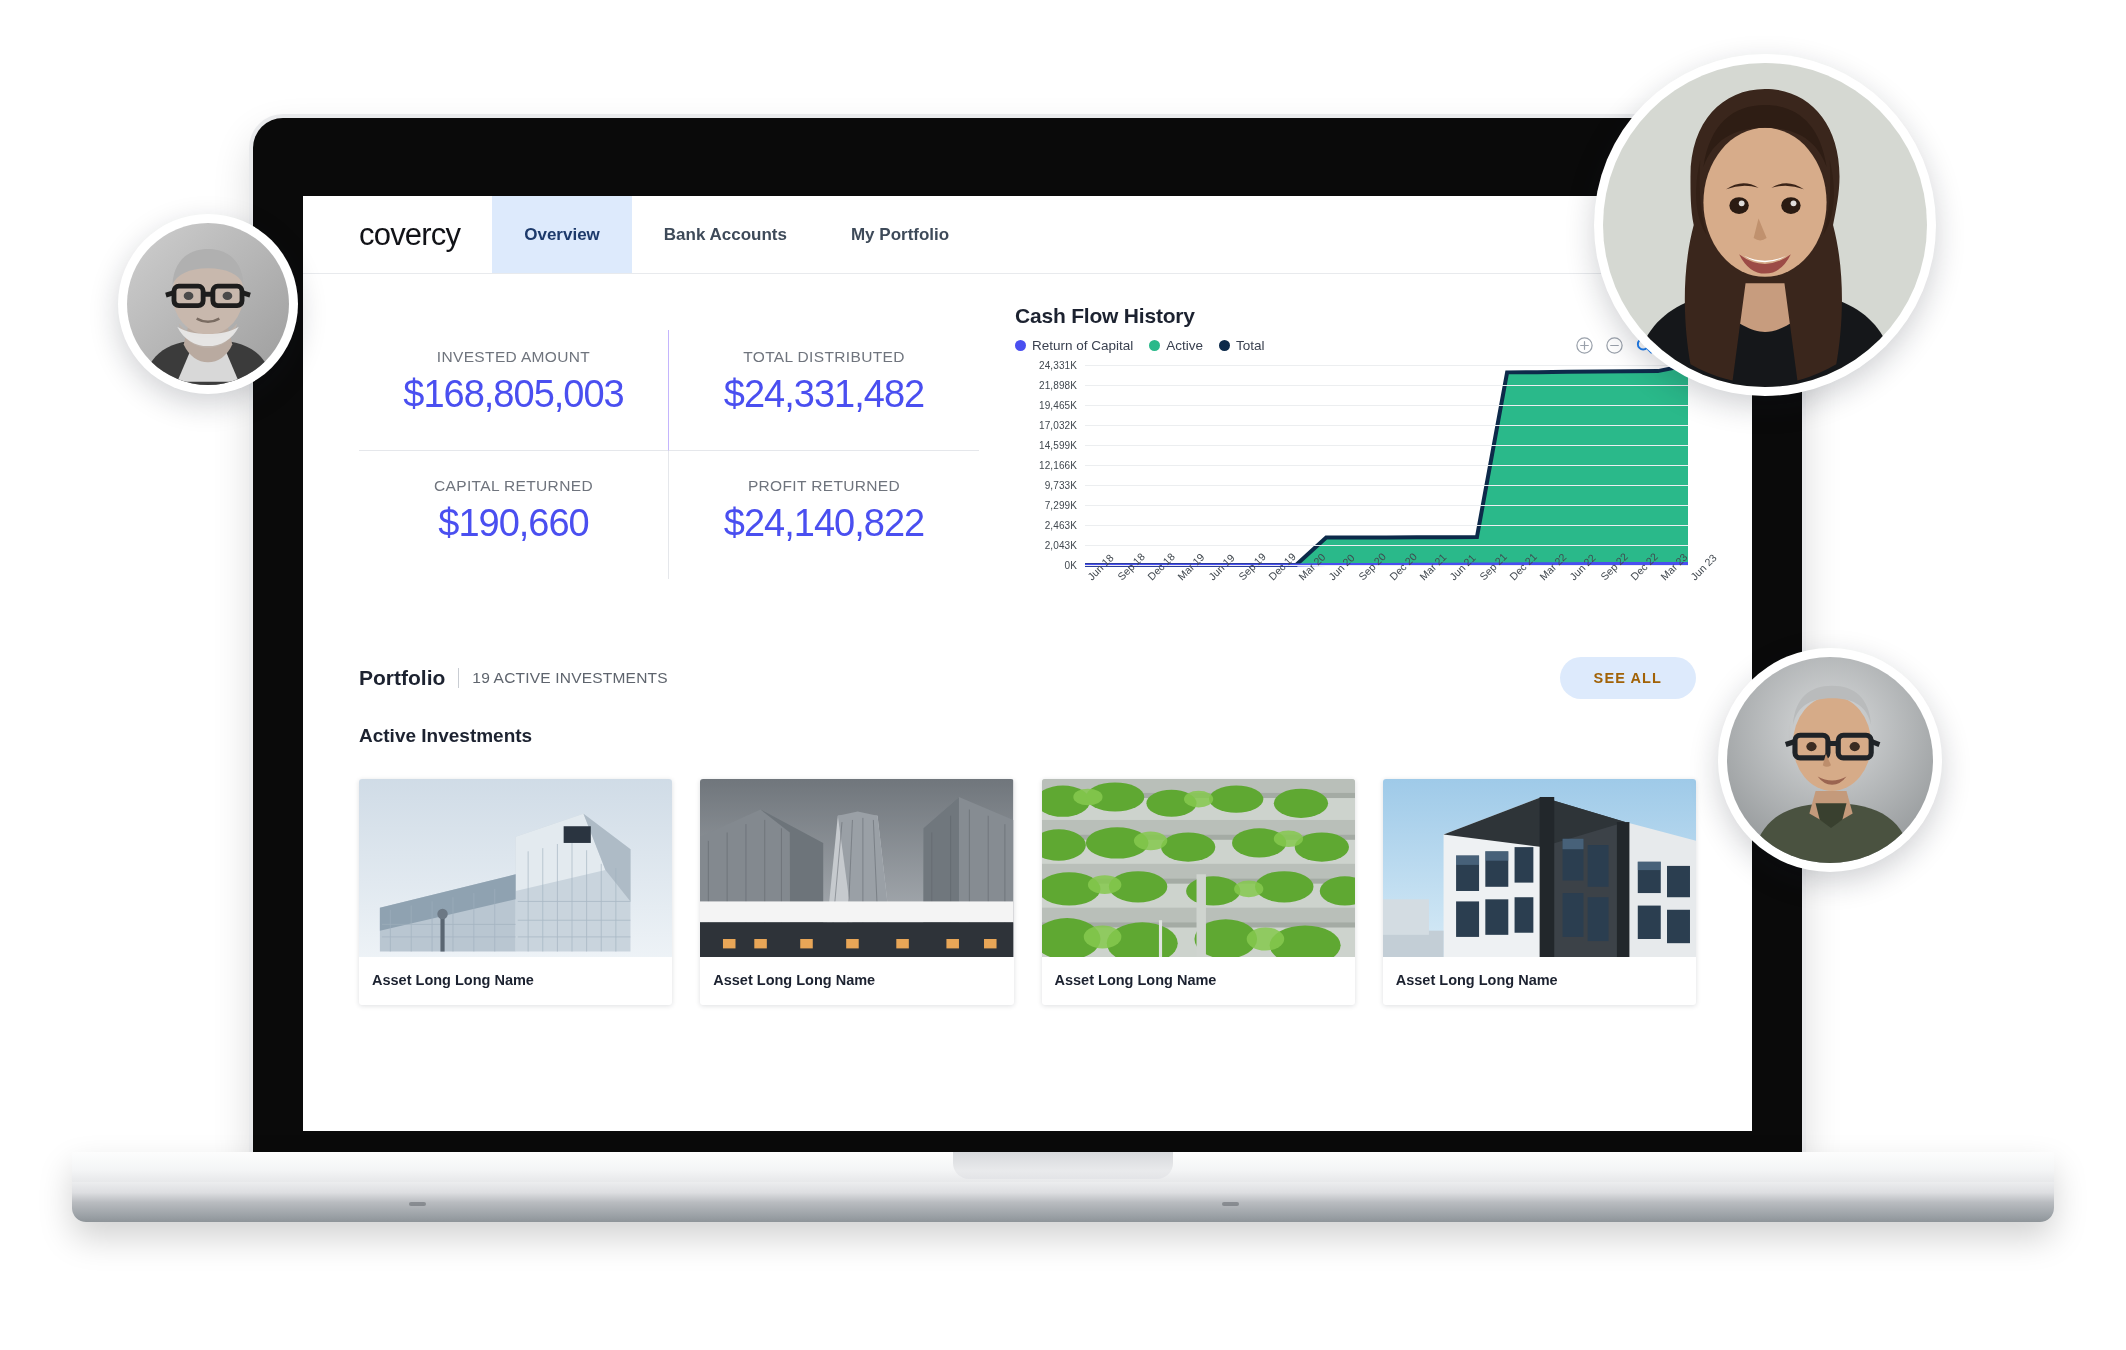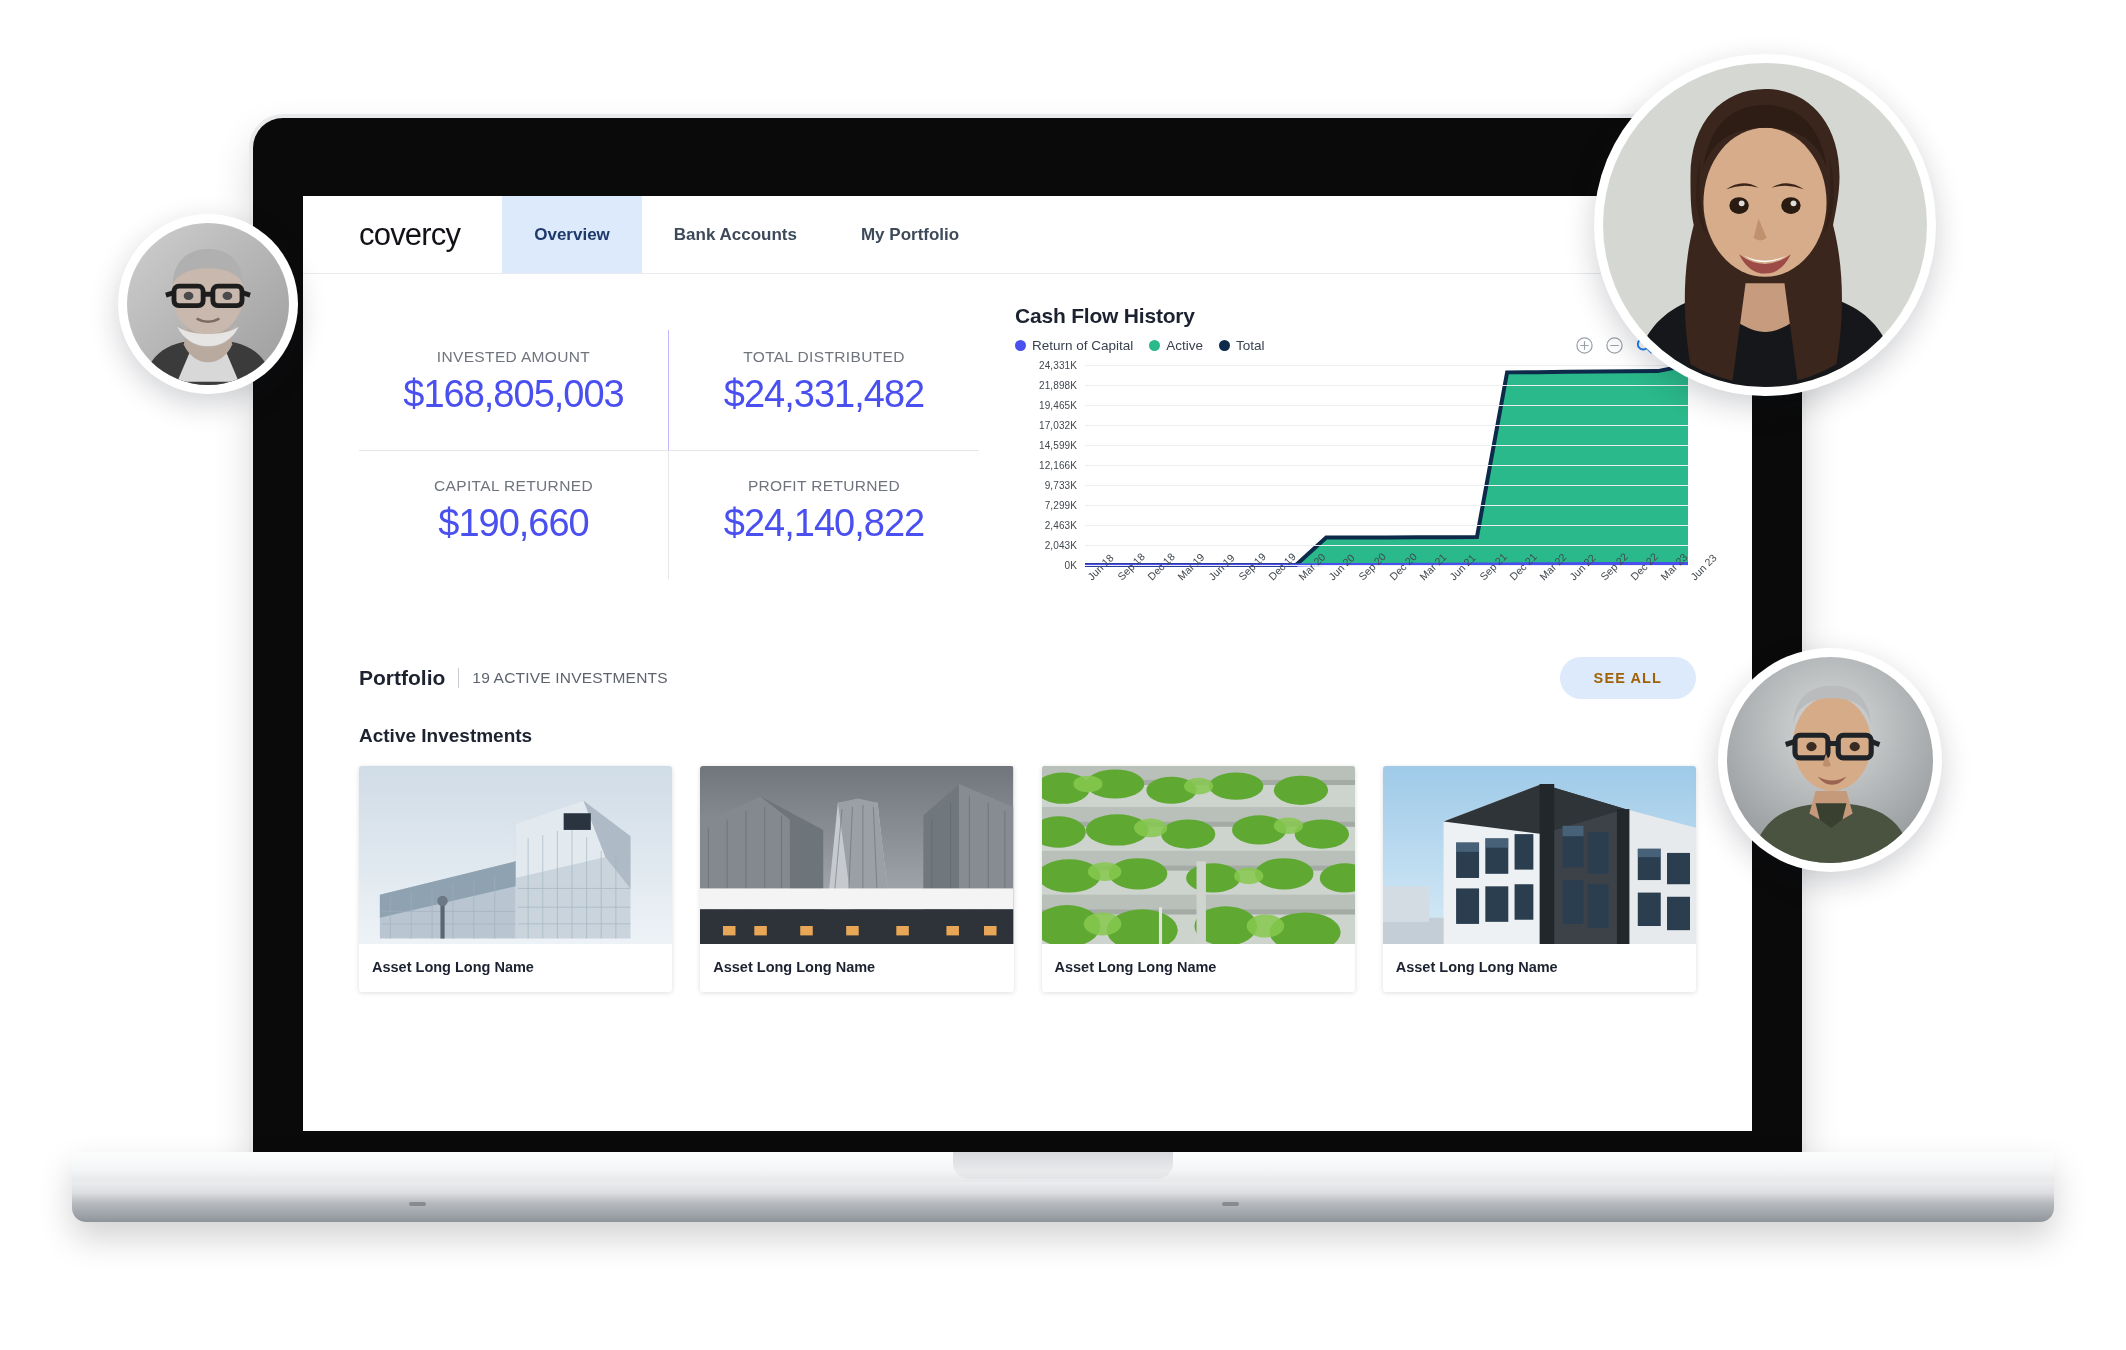--- a/index.html
+++ b/index.html
@@ -57,21 +57,21 @@
 
   
   #app { width: 1449px; height: 935px; background: #fff; position: relative; }
 
   #app-header {
     height: 78px; display: flex; align-items: stretch;
     border-bottom: 1px solid #e8eaed; background: #fff;
     position: relative;
   }
   #brand-logo {
-    display: flex; align-items: center; padding-left: 56px; padding-right: 42px;
+    display: flex; align-items: center; padding-left: 56px; padding-right: 32px;
     font-size: 31px; font-weight: 500; letter-spacing: -.8px; color: #111217;
   }
   #nav-tabs { display: flex; align-items: stretch; }
   .nav-tab {
     display: flex; align-items: center; padding: 0 32px;
     font-size: 17px; color: #3e4a59; font-weight: 700; white-space: nowrap;
     cursor: pointer;
   }
   .nav-tab.active { background: #ddeafc; color: #1d3a6b; }
   #account-icon-wrap { margin-left: auto; display: flex; align-items: center; padding-right: 58px; }
@@ -122,21 +122,21 @@
   #portfolio-heading { font-size: 21px; font-weight: 700; color: #1c2230; }
   #portfolio-divider { width: 1px; height: 20px; background: #c9cdd3; margin: 0 13px; }
   #portfolio-count { font-size: 15.5px; color: #5e646d; letter-spacing: .2px; }
   #see-all-button {
     margin-left: auto; background: #ddeafc; color: #a16207;
     font-size: 14.5px; font-weight: 700; letter-spacing: 1.1px;
     padding: 13px 34px; border: none; border-radius: 22px; cursor: pointer;
   }
   #active-investments-title { margin-top: 26px; font-size: 19px; font-weight: 700; color: #1c2230; }
 
-  #asset-grid { margin-top: 19px; display: grid; grid-template-columns: repeat(4,1fr); gap: 28px; }
+  #asset-grid { margin-top: 32px; display: grid; grid-template-columns: repeat(4,1fr); gap: 28px; }
   .asset-card {
     background: #fff; border-radius: 3px; overflow: hidden;
     box-shadow: 0 1px 5px rgba(20,25,40,.14); cursor: pointer;
   }
   .asset-thumb { position: relative; height: 178px; overflow: hidden; }
   .asset-thumb svg { display: block; width: 100%; height: 100%; }
   .asset-name { padding: 15px 13px 17px 13px; font-size: 14.5px; font-weight: 700; color: #1c2230; }
 
   
   .avatar-bubble {

